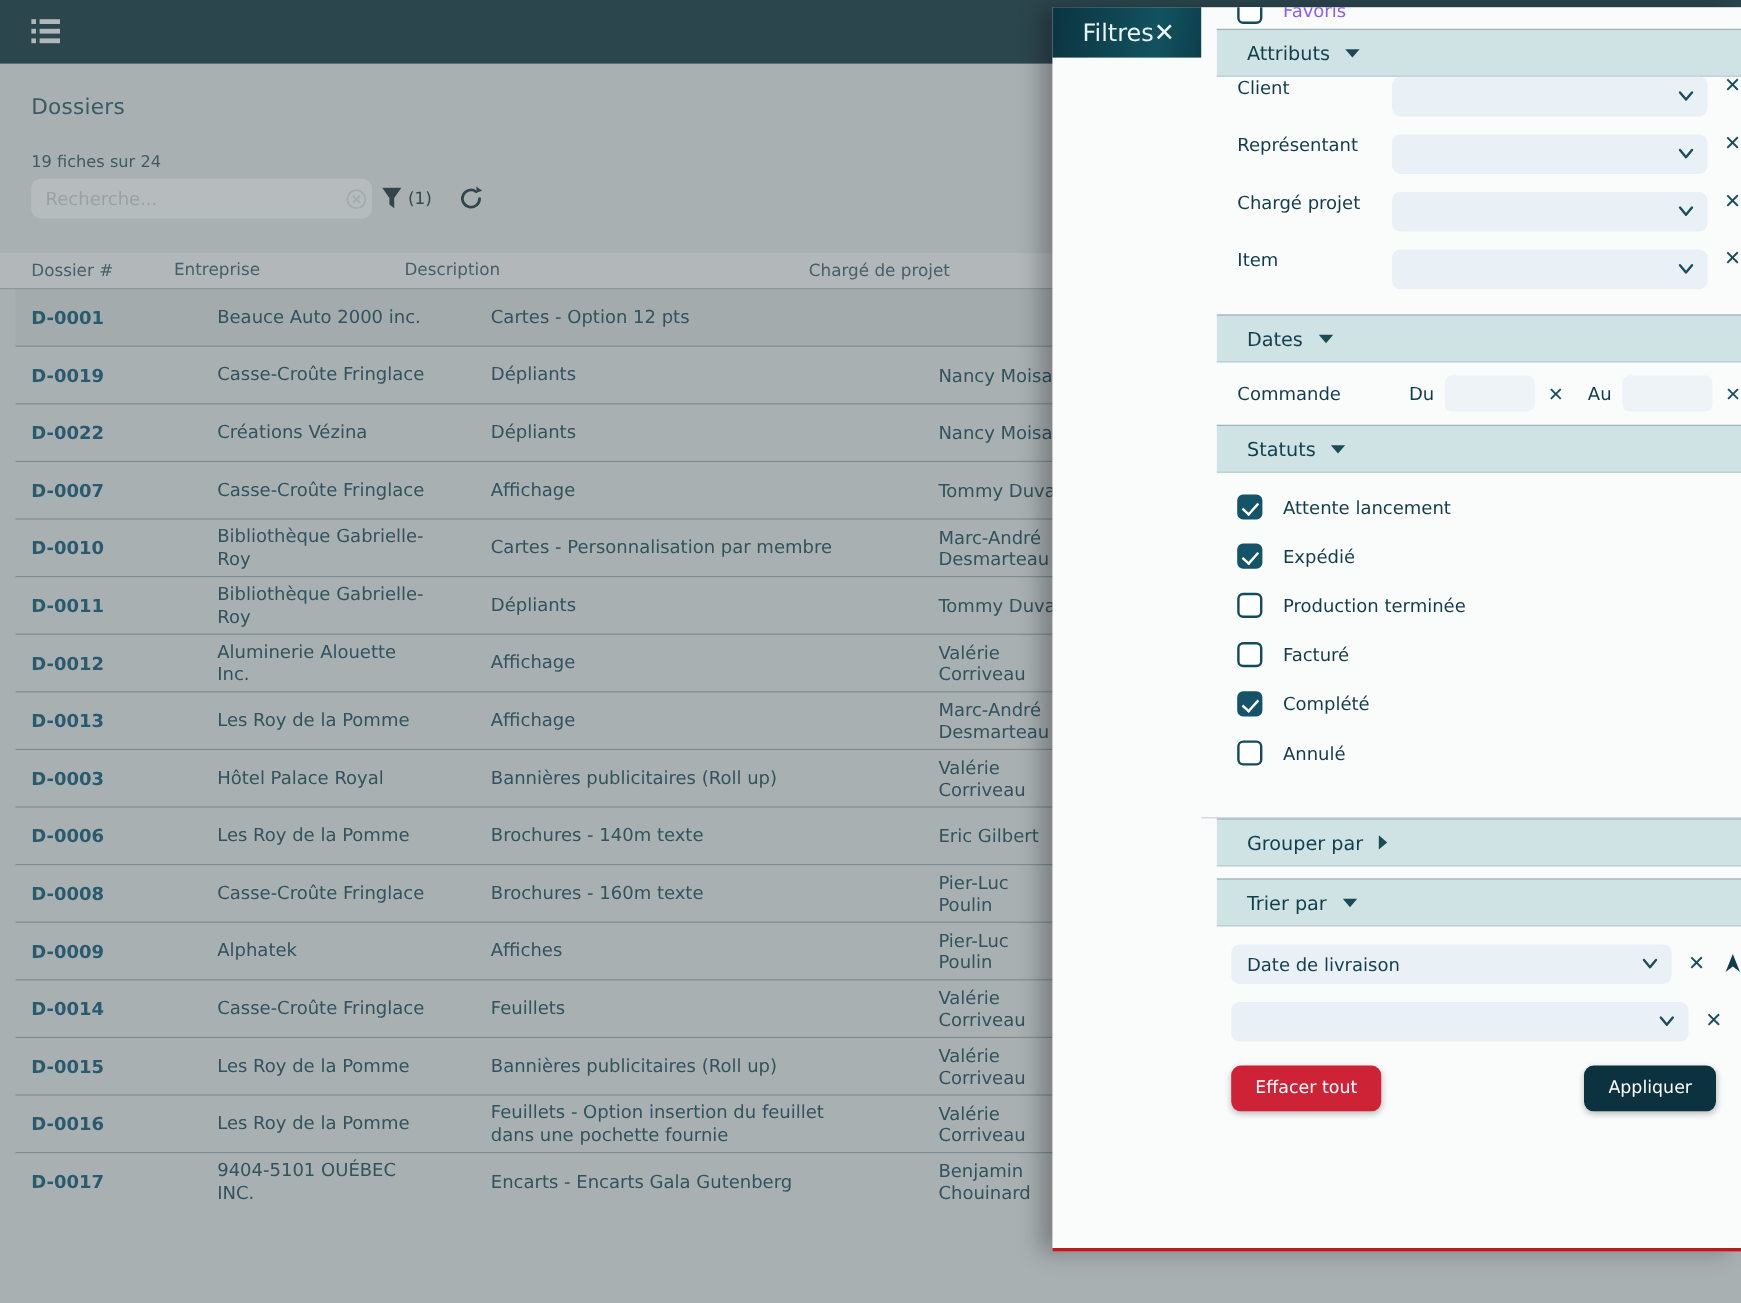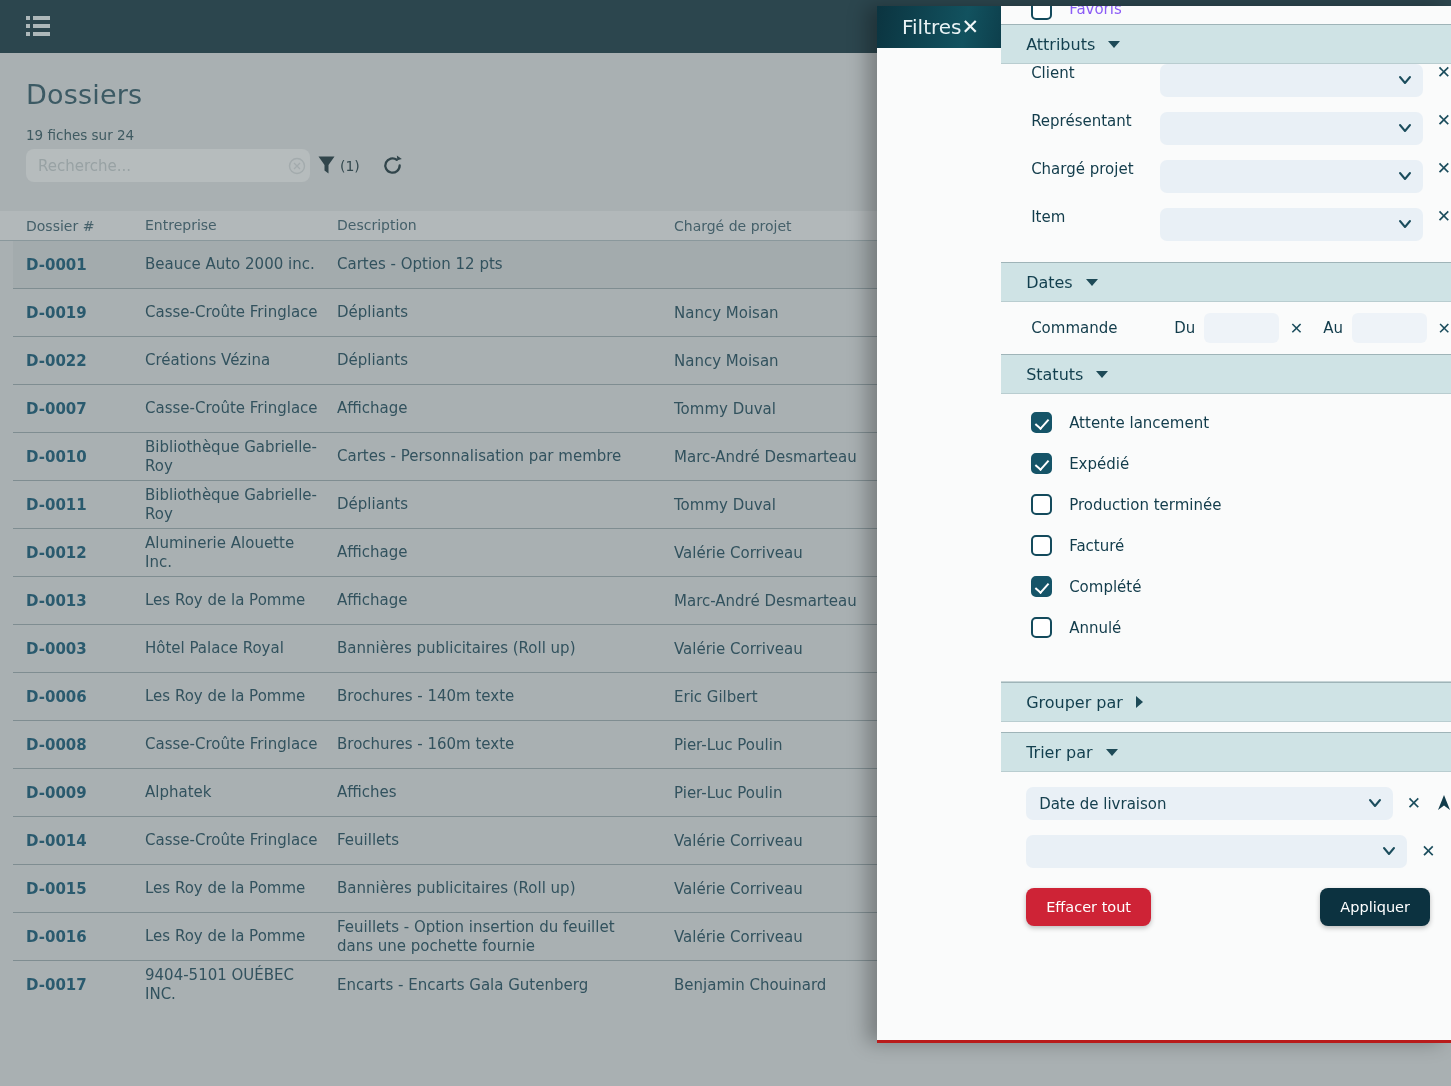--- a/index.html
+++ b/index.html
@@ -4,57 +4,57 @@
 <style>
   * { margin:0; padding:0; box-sizing:border-box; }
   html,body { width:1451px; height:1086px; overflow:hidden; }
   body { font-family:"DejaVu Sans","Liberation Sans",sans-serif; background:#a9b0b2; position:relative; }
 
   
   .topbar { position:absolute; top:0; left:0; width:1451px; height:53px; background:#2c464e; }
   .menu-btn { position:absolute; top:15px; left:26px; width:24px; height:22px; cursor:pointer; }
 
   .main { position:absolute; top:53px; left:0; width:1451px; height:1033px; }
-  .page-title { position:absolute; top:26px; left:26px; font-size:27px; color:#3c5a64; letter-spacing:.2px; }
+  .page-title { position:absolute; top:26px; left:26px; font-size:18px; color:#3c5a64; letter-spacing:.2px; }
   .count-text { position:absolute; top:74px; left:26px; font-size:13.5px; color:#3f5a61; }
 
   .search-wrap { position:absolute; top:96px; left:26px; width:284px; height:33px; background:#b6bcbd; border-radius:8px; display:flex; align-items:center; }
   .search-input { flex:1; height:100%; background:transparent; border:none; outline:none; padding:0 8px 0 12px; font-size:15px; color:#3f5a61; font-family:inherit; }
   .search-input::placeholder { color:#98a2a4; opacity:1; }
   .search-clear { width:26px; height:20px; display:flex; align-items:center; justify-content:center; cursor:pointer; }
 
   .hdr-controls { position:absolute; top:96px; left:318px; height:33px; display:flex; align-items:center; gap:8px; }
   .funnel-btn { display:flex; align-items:center; gap:5px; cursor:pointer; }
   .funnel-count { font-size:14px; color:#34494f; }
   .refresh-btn { margin-left:14px; cursor:pointer; display:flex; align-items:center; }
 
   .table { position:absolute; top:158px; left:0; width:890px; }
   .thead { width:1451px; background:#b2b8ba; border-bottom:1px solid #8a989c; display:flex; height:30px; align-items:center; padding-left:26px; font-size:14px; color:#45606a; }
-  .tr { display:flex; min-height:48px; align-items:center; margin-left:13px; padding-left:13px; border-bottom:1px solid #7f8d91; font-size:15px; color:#32525e; }
+  .tr { display:flex; min-height:48px; align-items:center; margin-left:13px; padding-left:13px; border-bottom:1px solid #7f8d91; font-size:15px; color:#32525e;gap:36px; }
   .tr.on { background:rgba(20,40,50,0.04); }
   .tr:last-child { border-bottom:none; }
   .c-id { width:119px; flex:none; font-weight:bold; color:#2a5a6e; }
   .thead .c-id { font-weight:normal; color:#45606a; }
   .c-ent { width:192px; flex:none; padding-right:14px; line-height:1.25; }
   .c-desc { width:337px; flex:none; padding-right:20px; line-height:1.25; }
   .c-chg { flex:1; }
 
   
   .panel { position:absolute; top:6px; left:877px; width:574px; height:1037px; background:#fafbfb; box-shadow:-10px 0 18px rgba(0,0,0,.28); border-bottom:3px solid #b91c1c; display:flex; flex-direction:row; }
   .panel-header { height:42px; flex:none; background:linear-gradient(100deg,#0b3440 0%,#12525f 70%,#0d3f4c 100%); display:flex; align-items:center; justify-content:space-between; padding:0 22px 0 25px; }
   .panel-title { color:#e9f3f5; font-size:20px; }
   .panel-close { color:#f2f7f8; font-size:21px; font-weight:bold; cursor:pointer; line-height:1; }
 
   .panel-body { flex:1; overflow:hidden; position:relative; }
 
   .fav-row { display:flex; align-items:center; gap:17px; padding-left:30px; margin-top:-12px; height:30px; }
   .fav-label { font-size:15px; color:#8b5cf6; }
 
   .band { height:40px; background:#cfe3e5; border-top:1px solid #9fb4b8; border-bottom:1px solid #b9cdd0; display:flex; align-items:center; padding-left:25px; gap:13px; cursor:pointer; margin-top:12px; }
-  .band.tight { margin-top:0; }
+  .band.tight { margin-top:0;margin-left:13px; }
   .band-label { font-size:16px; color:#123f4e; }
   .caret-down { width:0; height:0; border-left:6px solid transparent; border-right:6px solid transparent; border-top:7px solid #1d4a57; }
   .caret-right { width:0; height:0; border-top:6px solid transparent; border-bottom:6px solid transparent; border-left:7px solid #1d4a57; }
 
   .attr-row { display:flex; align-items:flex-start; height:48px; padding-left:30px; }
   .attr-label { width:129px; flex:none; font-size:15px; color:#123c4b; }
   .select-box { position:relative; width:381px; height:33px; background:#e9f0f6; border-radius:7px; display:flex; align-items:center; padding:0 34px 0 12px; font-size:15px; color:#16404f; cursor:pointer; }
   .select-box .chev { position:absolute; right:11px; top:10px; }
   .x-btn { margin-left:14px; cursor:pointer; display:flex; align-items:center; font-size:17px; color:#1b4d5d; line-height:1; }
 

